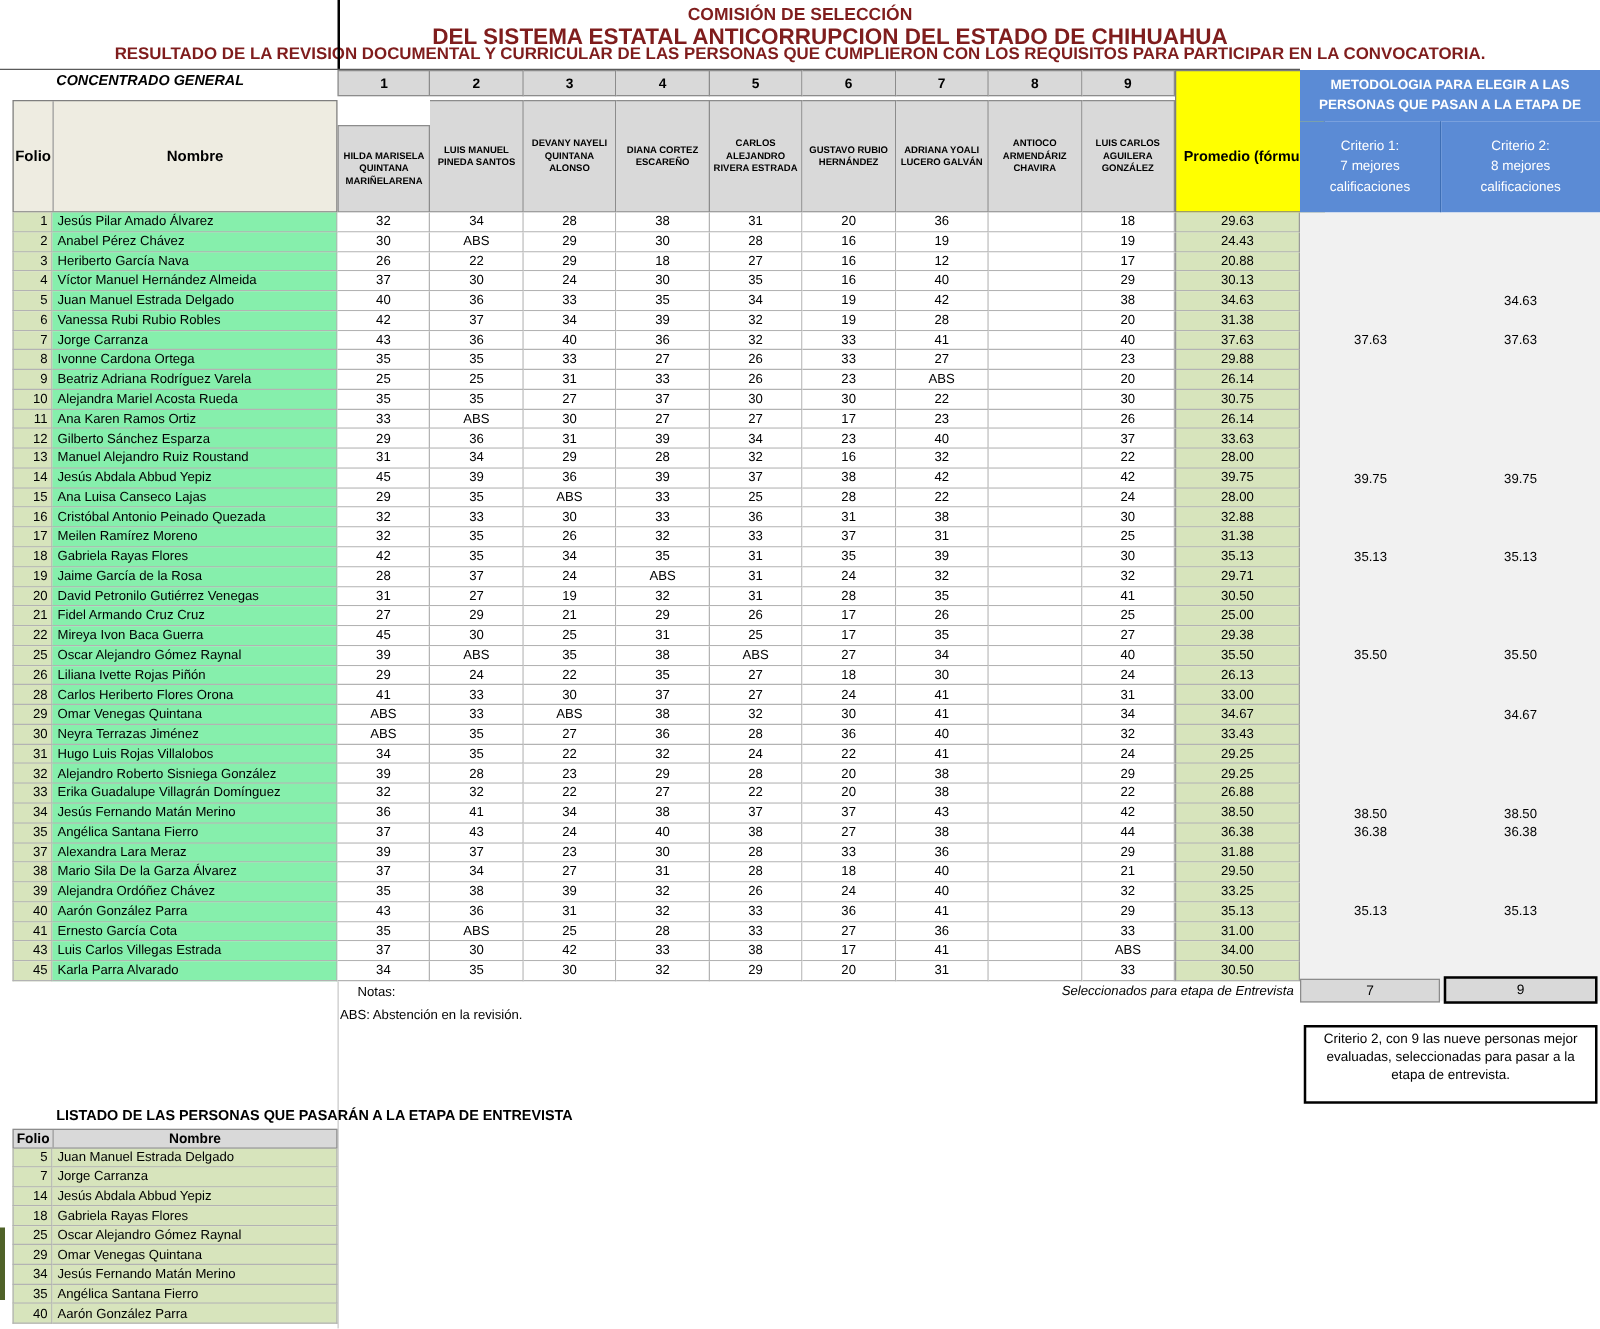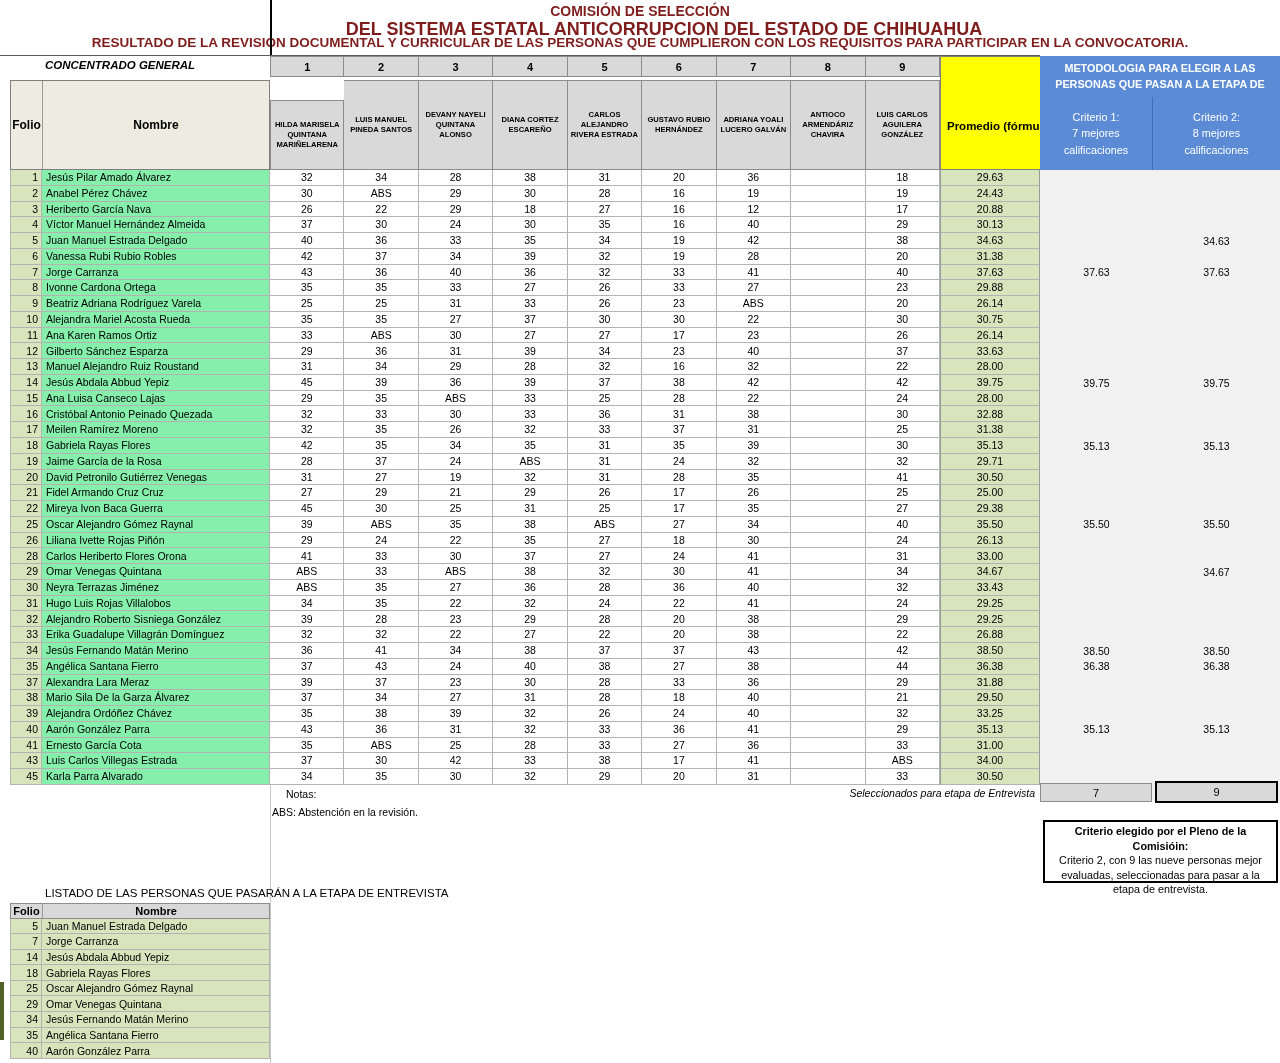--- a/index.html
+++ b/index.html
@@ -73,21 +73,21 @@
              font-size:11px;background:#D9D9D9;}
   .box7{left:1040px;top:783px;width:112px;height:19px;border:1px solid #8c8c8c;}
   .box9{left:1155px;top:781px;width:123px;height:22px;border:2.5px solid #000;}
 
   .crit-box{position:absolute;left:1043px;top:820px;width:235px;height:63px;box-sizing:border-box;
             border:2px solid #000;background:#fff;text-align:center;font-size:10.8px;line-height:14.6px;
             padding:2px 3px;}
   .crit-box b{display:block;}
 
   
-  .list-title{position:absolute;left:45px;top:887px;font-size:11.5px;font-weight:normal;}
+  .list-title{position:absolute;left:45px;top:887px;font-size:11.5px;font-weight:bold;}
   .list-head{position:absolute;left:10px;top:903px;width:260px;height:15.5px;display:flex;box-sizing:border-box;
              border:1px solid #8c8c8c;background:#D9D9D9;font-size:11px;font-weight:bold;}
   .lh-folio{width:32px;box-sizing:border-box;border-right:1px solid #9a9a9a;display:flex;align-items:center;justify-content:center;}
   .lh-nombre{flex:1;display:flex;align-items:center;justify-content:center;}
   .list-rows{position:absolute;left:10px;top:918.5px;width:260px;}
   .lrow{display:flex;height:15.6px;box-sizing:border-box;font-size:10.5px;}
   .lcell{box-sizing:border-box;background:#D7E4BC;border-right:1px solid #b3b3b3;border-bottom:1px solid #b3b3b3;
          display:flex;align-items:center;overflow:hidden;white-space:nowrap;}
   .l-folio{width:32px;justify-content:flex-end;padding-right:3px;border-left:1px solid #b3b3b3;}
   .l-name{width:228px;padding-left:4px;}
@@ -781,21 +781,20 @@
       </div>
     </div>
 
   <div class="notas">Notas:</div>
   <div class="absnote">ABS: Abstención en la revisión.</div>
   <div class="selecc">Seleccionados para etapa de Entrevista</div>
   <div class="count-box box7">7</div>
   <div class="count-box box9">9</div>
 
   <div class="crit-box">
-    <b>Criterio elegido por el Pleno de la Comisióin:</b>
     <span>Criterio 2, con 9 las nueve personas mejor evaluadas, seleccionadas para pasar a la etapa de entrevista.</span>
   </div>
 
   <div class="list-title">LISTADO DE LAS PERSONAS QUE PASARÁN A LA ETAPA DE ENTREVISTA</div>
   <div class="list-head">
     <div class="lh-folio">Folio</div>
     <div class="lh-nombre">Nombre</div>
   </div>
   <div class="list-rows" id="list-rows">
       <div class="lrow">

